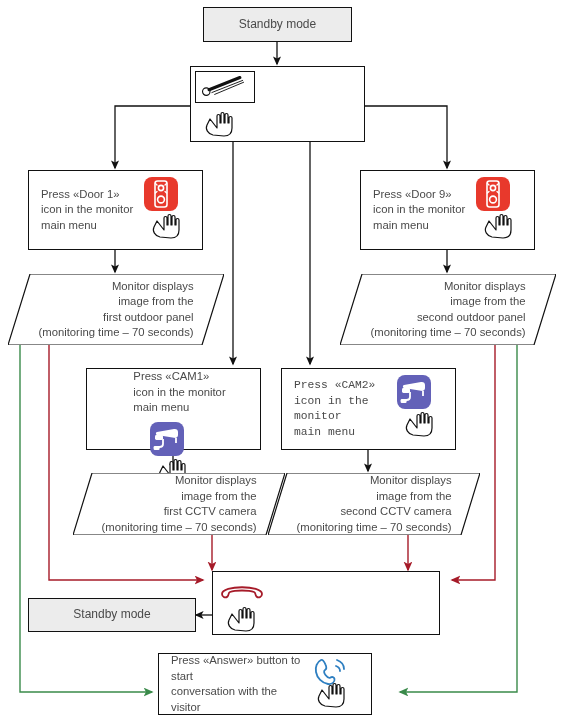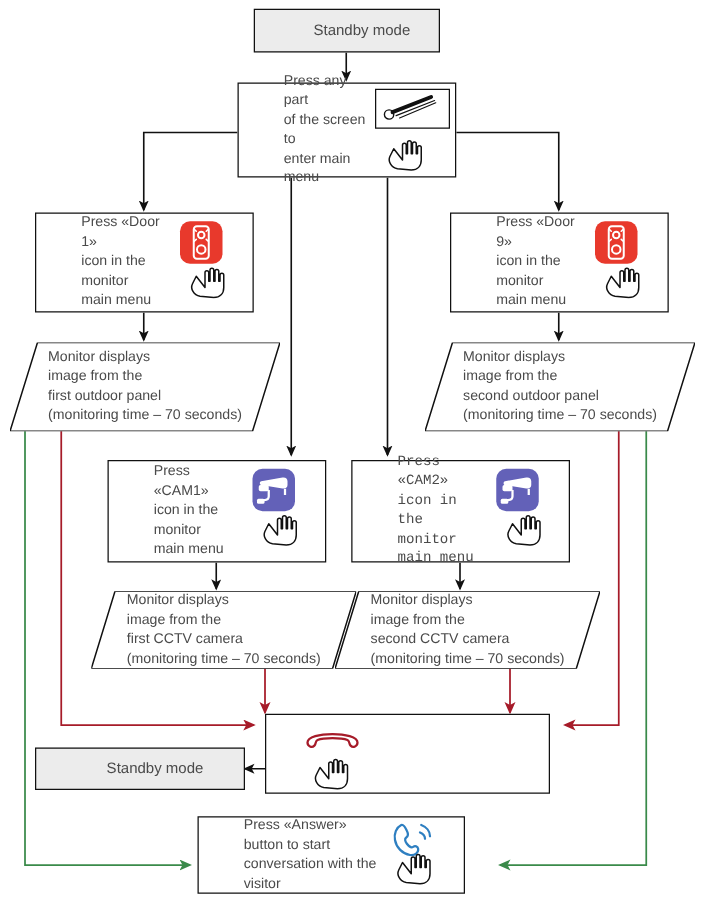--- a/index.html
+++ b/index.html
@@ -19,21 +19,20 @@
     position: absolute;
     left: 0; top: 0;
     width: 562px; height: 723px;
     pointer-events: none;
   }
   .node {
     position: absolute;
     box-sizing: border-box;
     border: 1px solid #111111;
     background: #ffffff;
-    padding-left: 24px;
   }
   .node.shaded {
     background: #ececec;
   }
   .node.centered {
     display: flex;
     align-items: center;
     justify-content: center;
   }
   .node-text {
@@ -69,21 +68,21 @@
     position: absolute;
     left: 0; top: 0;
   }
   .para .node-text {
     position: absolute;
     left: 0; top: 0;
     width: 100%; height: 100%;
     display: flex;
     align-items: center;
     justify-content: center;
-    text-align: left;
+    text-align: right;
     font-size: 11.3px;
     line-height: 15.5px;
   }
   
   .tile {
     position: absolute;
     width: 34px;
     height: 34px;
     border-radius: 8px;
   }
@@ -166,23 +165,20 @@
       <path d="M20,345 L20,692 L152,692" marker-end="url(#ar-g)"></path>
       <path d="M517,345 L517,692 L400,692" marker-end="url(#ar-g)"></path>
     </g>
   </svg>
 
   <div class="node shaded centered" style="left:203px; top:7px; width:149px; height:35px;">
     <span class="node-text">Standby mode</span>
   </div>
 
   <div class="node action" style="left:190px; top:66px; width:175px; height:76px;">
-    <span class="node-text">Press any part
-of the screen to
-enter main menu</span>
     <span class="art">
       <span class="screen-icon">
         <svg viewBox="0 0 58 30" width="56" height="28">
           <circle cx="10" cy="21" r="4" fill="none" stroke="#111111" stroke-width="1.2"></circle>
           <path d="M13,19 L46,6" stroke="#111111" stroke-width="3.4" stroke-linecap="round"></path>
           <path d="M16,22 L49,9" stroke="#111111" stroke-width="1" stroke-linecap="round"></path>
           <path d="M19,24 L50,11" stroke="#111111" stroke-width="1" stroke-linecap="round"></path>
         </svg>
       </span>
       <span class="hand" style="top:40px; left:13px;">
@@ -257,21 +253,21 @@
   <div class="para" style="left:340px; top:274px; width:216px; height:71px;">
     <svg viewBox="0 0 216 71" width="216" height="71">
       <polygon points="22,0 216,0 194,71 0,71" fill="#ffffff" stroke="#111111" stroke-width="1.2"></polygon>
     </svg>
     <span class="node-text">Monitor displays
 image from the
 second outdoor panel
 (monitoring time – 70 seconds)</span>
   </div>
 
-  <div class="node action" style="left:86px; top:368px; width:175px; height:82px;">
+  <div class="node action" style="left:86px; top:368px; width:175px; height:82px;flex-direction:column;">
     <span class="node-text">Press «CAM1»
 icon in the monitor
 main menu</span>
     <span class="art">
       <span class="tile cam">
         <svg viewBox="0 0 34 34" width="34" height="34">
           <path d="M7,10 L24,7 C26.5,6.6 28,8 28,10 L28,13 C28,15 26.5,16.2 24,15.8
                    L7,13 C5.5,12.8 5.5,10.2 7,10 Z" fill="#ffffff"></path>
           <rect x="5" y="13" width="8" height="5" rx="1.4" fill="#ffffff"></rect>
           <path d="M13,17 L13,22 C13,24 11.5,25 9.5,25 L7,25" fill="none" stroke="#ffffff" stroke-width="1.8"></path>

